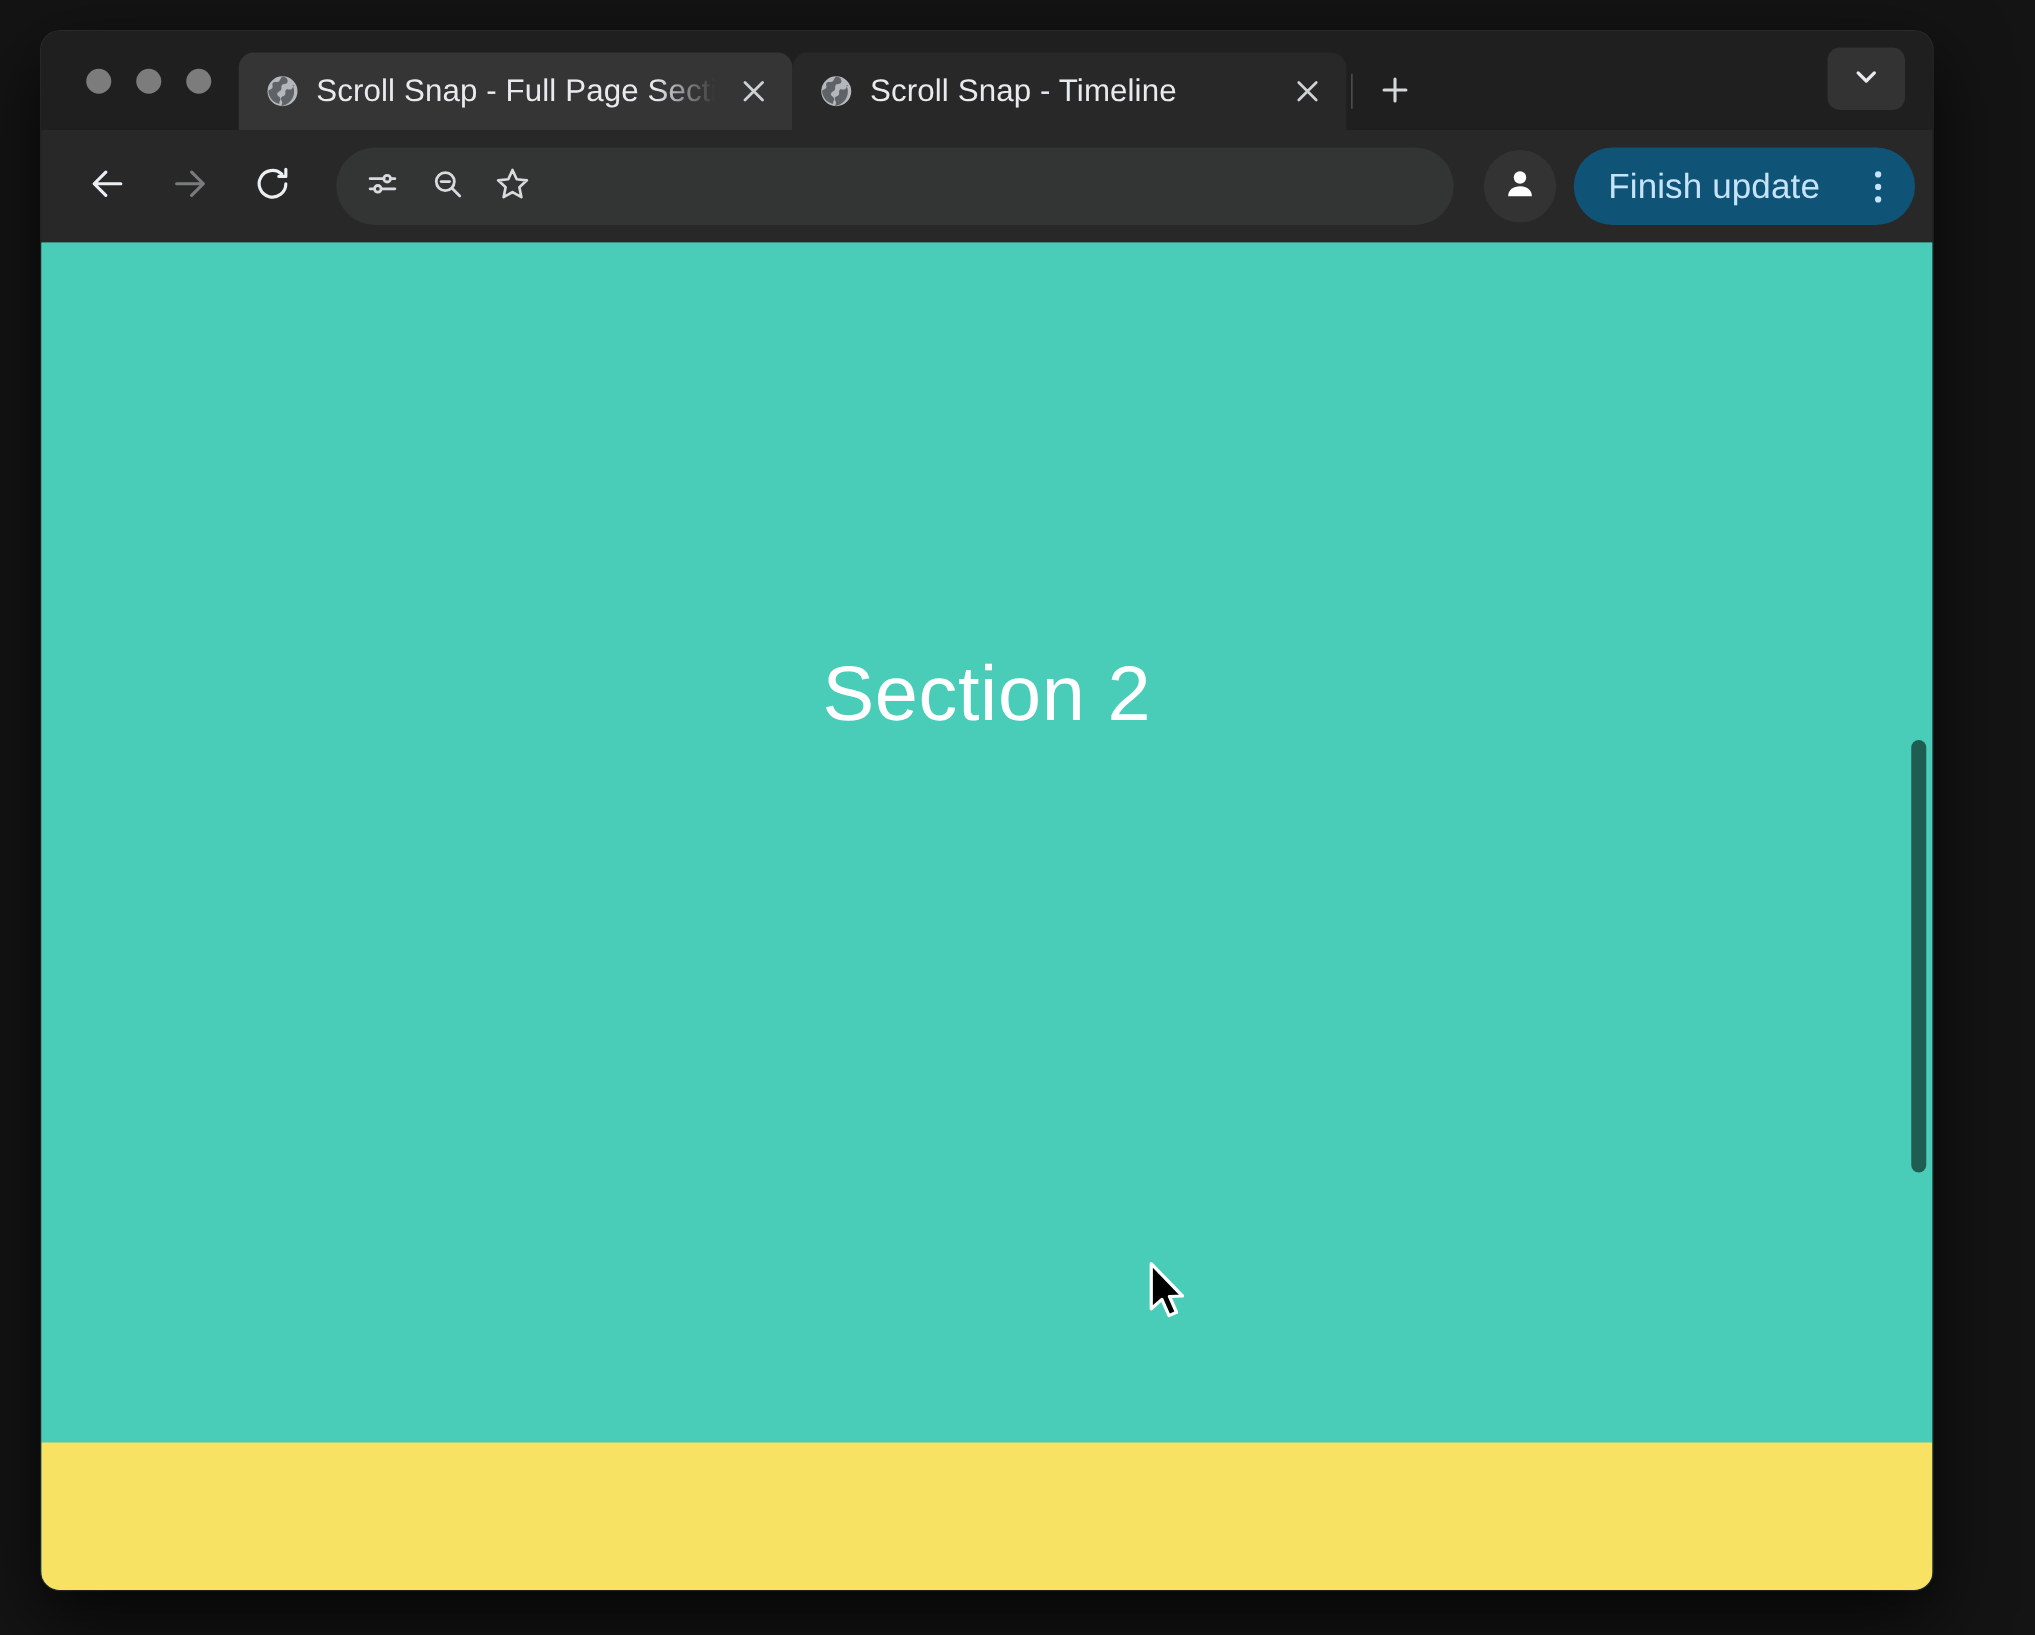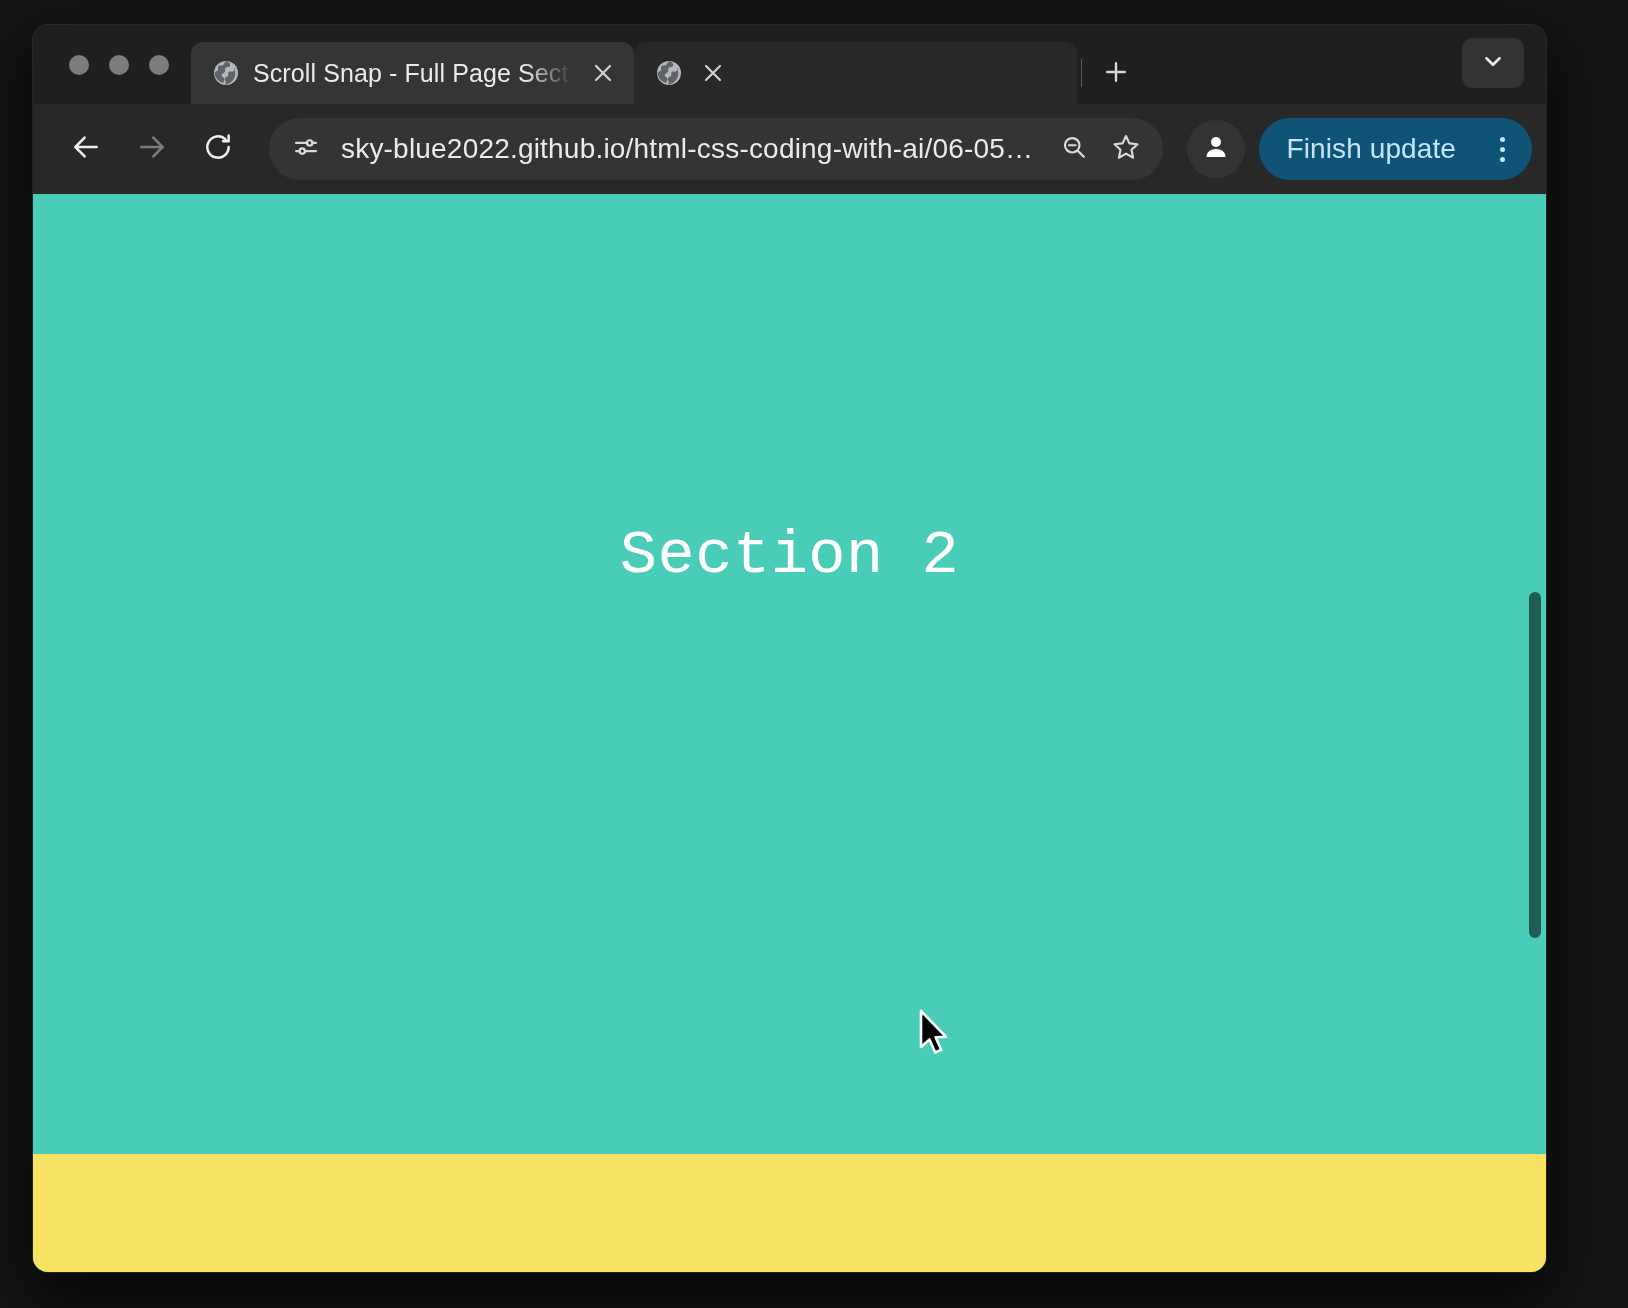--- a/index.html
+++ b/index.html
@@ -276,21 +276,21 @@
     background: #4ACDB8;
   }
   .section-3 {
     top: 960px;
     height: 120px;
     background: #F7E263;
   }
 
   .section-title {
     color: #ffffff;
-    font-family: Liberation Mono, monospace;
+    font-family: Liberation Sans, sans-serif;
     font-size: 62px;
     line-height: 70px;
     font-weight: 400;
     transform: translateY(-118px);
     letter-spacing: 0.5px;
   }
 
   
   .page-scrollbar {
     position: absolute;
@@ -353,20 +353,21 @@
         </div>
 
         <div class="tab inactive">
           <span class="favicon">
             <svg viewBox="0 0 26 26" width="26" height="26" xmlns="http://www.w3.org/2000/svg">
               <circle cx="13" cy="13" r="12" fill="#b4b8bc"></circle>
               <path d="M13 1.2c-2.1 1.5-1.6 3.4-3.3 4.1-1.6.7-3.6-.4-4.6 1.2-.8 1.3.6 2.5-.2 3.8-.7 1.2-2.6 1-3.3 2.4.3 5.2 4 9.3 8.9 10.4-.5-1.9 1.1-2.6.8-4.2-.3-1.7-2.7-2.1-2.6-3.9.1-1.6 2.2-1.8 3.1-3.1.9-1.4-.3-3 .9-4.1 1.1-1 2.7-.2 3.8-1.2 1.2-1.1.6-2.9-.3-4.2A11.9 11.9 0 0 0 13 1.2z" fill="#5f6368"></path>
               <path d="M22.8 8.2c-1.6.6-1.4 2.7-3 3.3-1.4.6-3-.7-4.1.4-1 1 .1 2.6-.6 3.8-.8 1.3-2.8 1.2-3.3 2.7-.4 1.4 1 2.4 1 3.9 0 .9-.4 1.7-1 2.4 5.9-.5 10.5-5.5 10.5-11.5 0-1.8-.5-3.5-1.3-5z" fill="#5f6368"></path>
             </svg>
           </span>
+          <span class="tab-title">Scroll Snap - Timeline</span>
           <span class="tab-close">
             <svg viewBox="0 0 24 24" width="24" height="24" xmlns="http://www.w3.org/2000/svg">
               <path d="M5 5 L19 19 M19 5 L5 19" stroke="currentColor" stroke-width="2.2" stroke-linecap="round"></path>
             </svg>
           </span>
         </div>
 
         <span class="tab-sep"></span>
 
         <div class="new-tab-btn">
@@ -417,21 +418,20 @@
           <span>
             <svg viewBox="0 0 24 24" width="28" height="28" xmlns="http://www.w3.org/2000/svg">
               <path d="M3.5 8.5 H13 M17.5 8.5 H20.5" stroke="currentColor" stroke-width="1.9" stroke-linecap="round"></path>
               <circle cx="15.2" cy="8.5" r="2.3" fill="none" stroke="currentColor" stroke-width="1.9"></circle>
               <path d="M3.5 15.5 H6.5 M11 15.5 H20.5" stroke="currentColor" stroke-width="1.9" stroke-linecap="round"></path>
               <circle cx="8.8" cy="15.5" r="2.3" fill="none" stroke="currentColor" stroke-width="1.9"></circle>
             </svg>
           </span>
         </div>
 
-        <span class="omnibox-url" title="sky-blue2022.github.io/html-css-coding-with-ai/06-05…">sky-blue2022.github.io/html-css-coding-with-ai/06-05…</span>
 
         <div class="omnibox-icon-btn">
           <span>
             <svg viewBox="0 0 24 24" width="28" height="28" xmlns="http://www.w3.org/2000/svg">
               <circle cx="10.5" cy="10.5" r="6.2" fill="none" stroke="currentColor" stroke-width="1.9"></circle>
               <path d="M7.6 10.5 H13.4" stroke="currentColor" stroke-width="1.9" stroke-linecap="round"></path>
               <path d="M15.1 15.1 L20.4 20.4" stroke="currentColor" stroke-width="1.9" stroke-linecap="round"></path>
             </svg>
           </span>
         </div>

